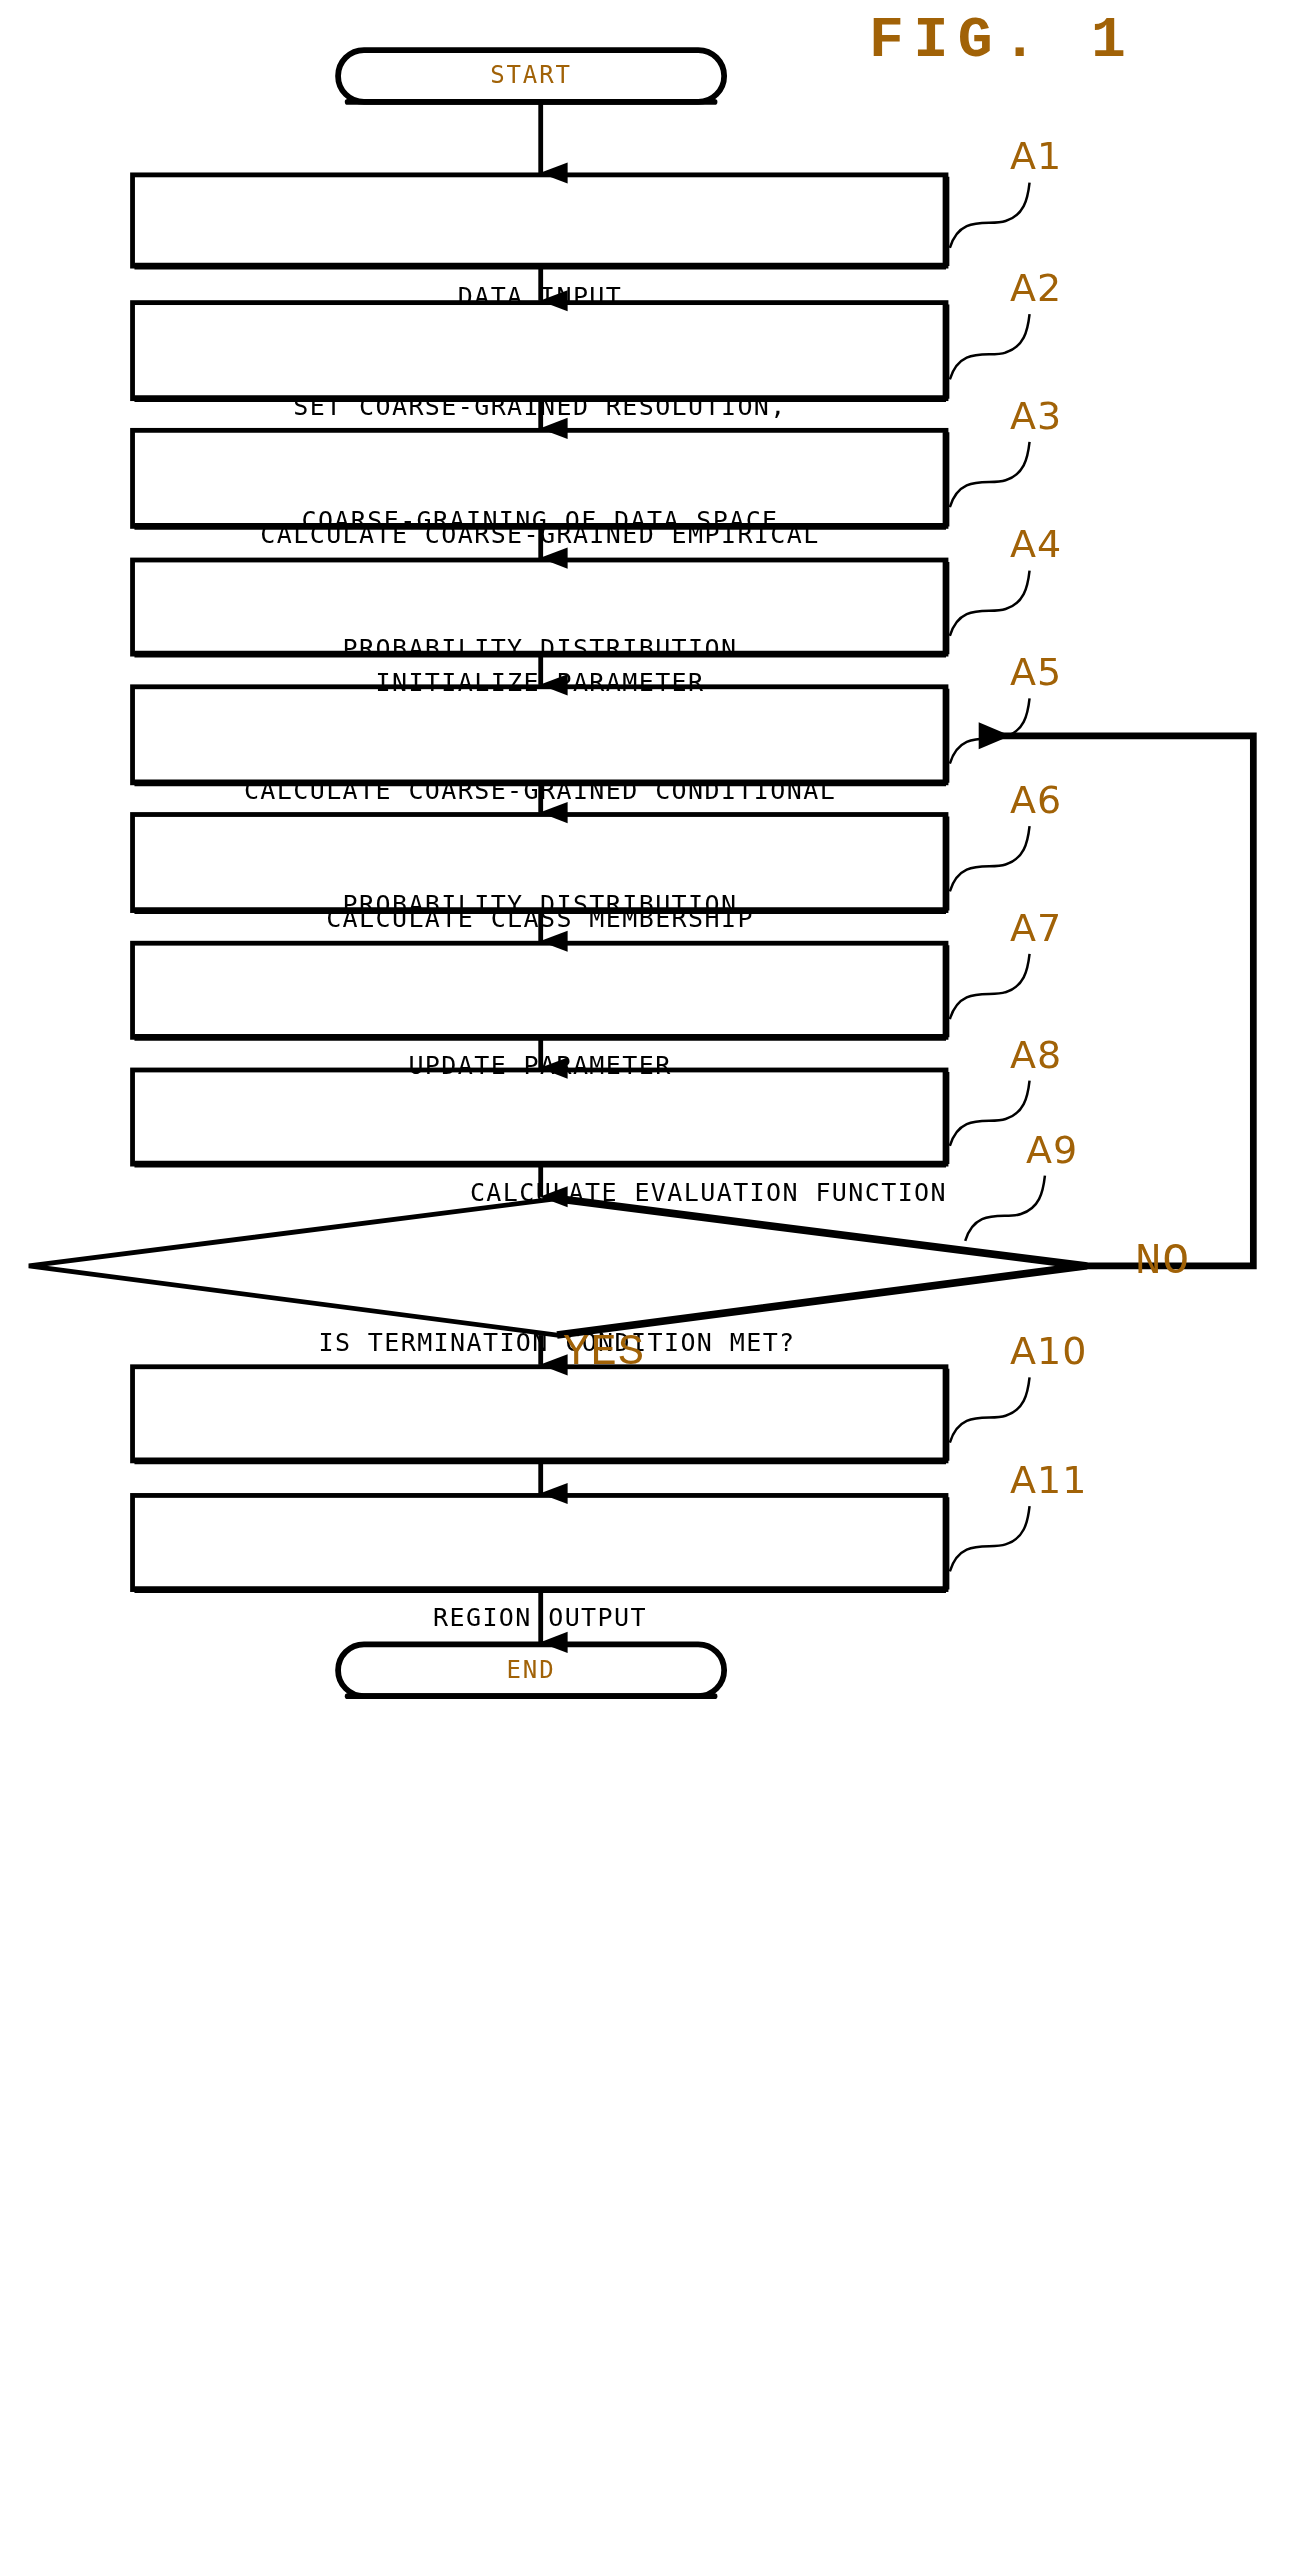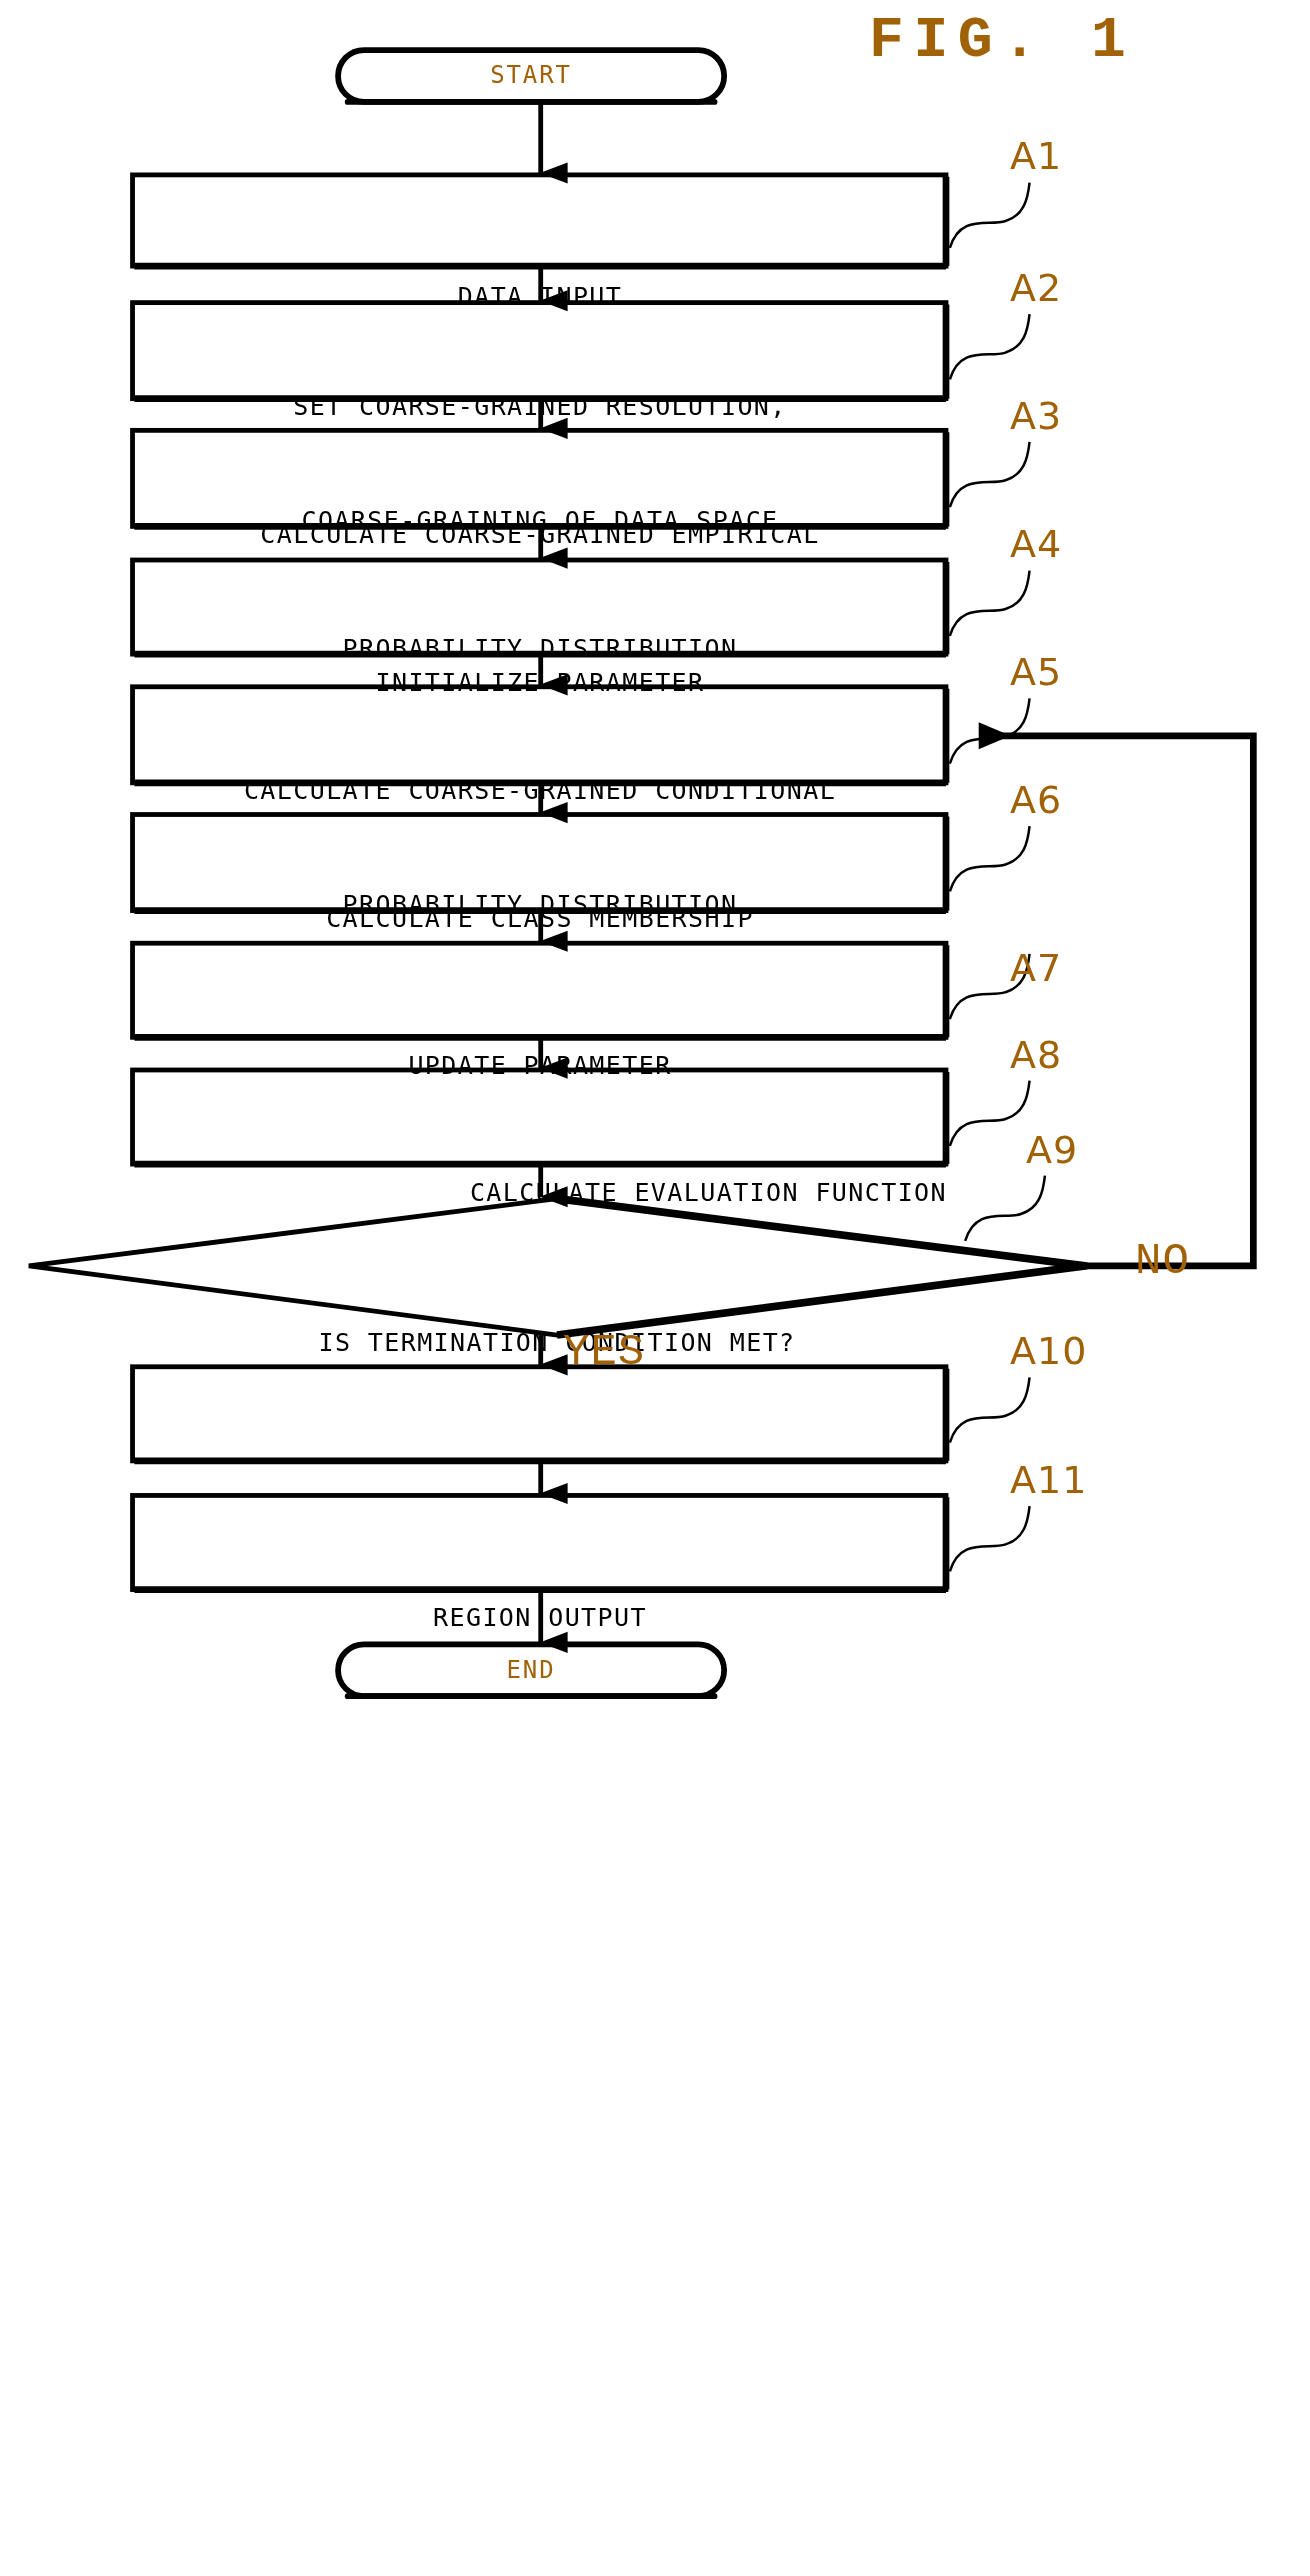--- a/index.html
+++ b/index.html
@@ -178,20 +178,20 @@
 
   <div class="tx branch-label" style="left:1135px;top:1236px;" data-bind="branches.no">NO</div>
   <div class="tx branch-label" style="left:563px;top:1327px;" data-bind="branches.yes">YES</div>
 
   <div class="tx ref-label" style="left:1010px;top:134px;" data-bind="steps.0.ref">A1</div>
   <div class="tx ref-label" style="left:1010px;top:266px;" data-bind="steps.1.ref">A2</div>
   <div class="tx ref-label" style="left:1010px;top:394px;" data-bind="steps.2.ref">A3</div>
   <div class="tx ref-label" style="left:1010px;top:522px;" data-bind="steps.3.ref">A4</div>
   <div class="tx ref-label" style="left:1010px;top:650px;" data-bind="steps.4.ref">A5</div>
   <div class="tx ref-label" style="left:1010px;top:778px;" data-bind="steps.5.ref">A6</div>
-  <div class="tx ref-label" style="left:1010px;top:906px;margin-top:40px;" data-bind="steps.6.ref">A7</div>
+  <div class="tx ref-label" style="left:1010px;top:906px;" data-bind="steps.6.ref">A7</div>
   <div class="tx ref-label" style="left:1010px;top:1033px;" data-bind="steps.7.ref">A8</div>
   <div class="tx ref-label" style="left:1026px;top:1128px;" data-bind="steps.8.ref">A9</div>
   <div class="tx ref-label" style="left:1010px;top:1329px;" data-bind="steps.9.ref">A10</div>
   <div class="tx ref-label" style="left:1010px;top:1458px;" data-bind="steps.10.ref">A11</div>
 
 </div>
 
 
 </body></html>

